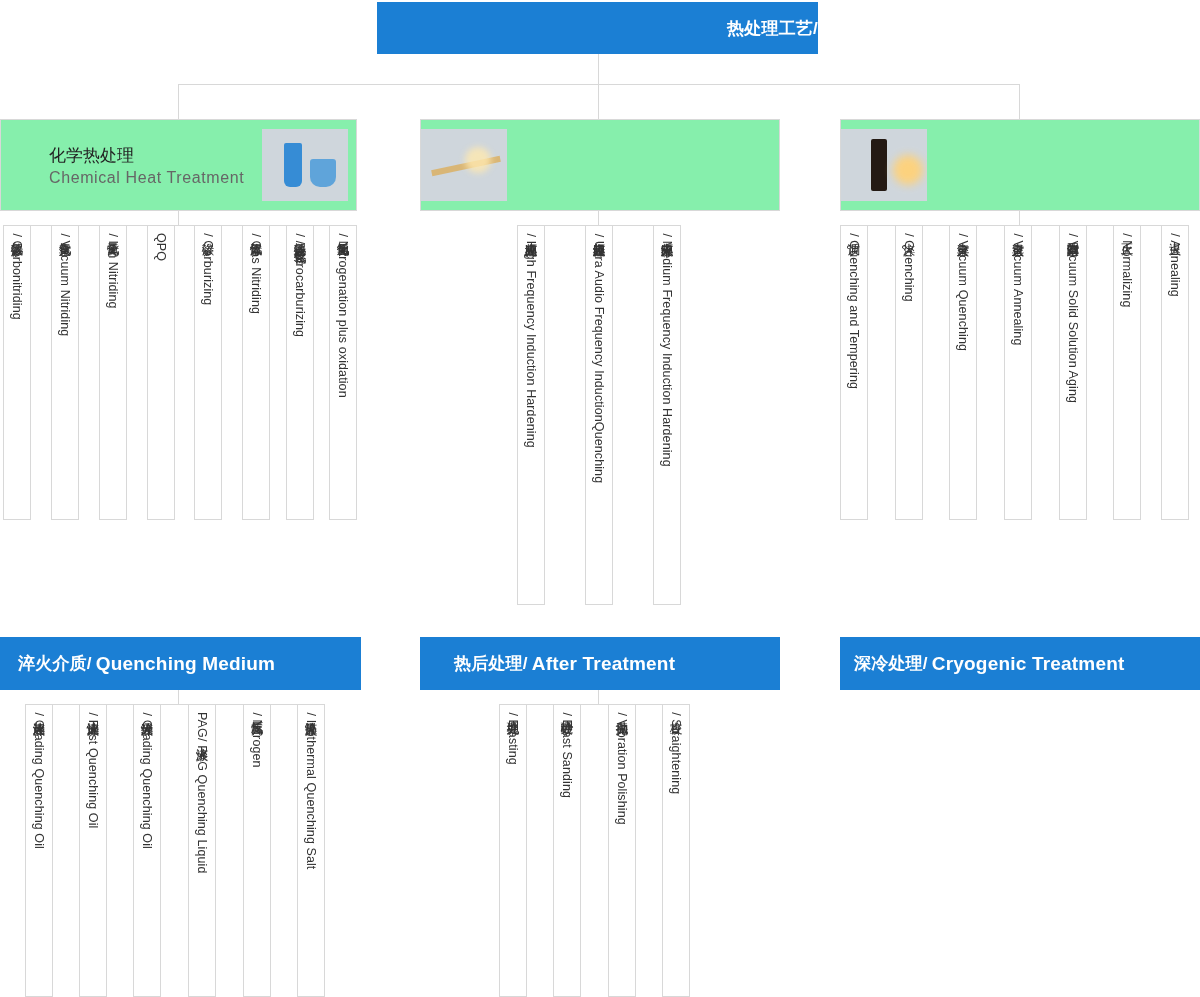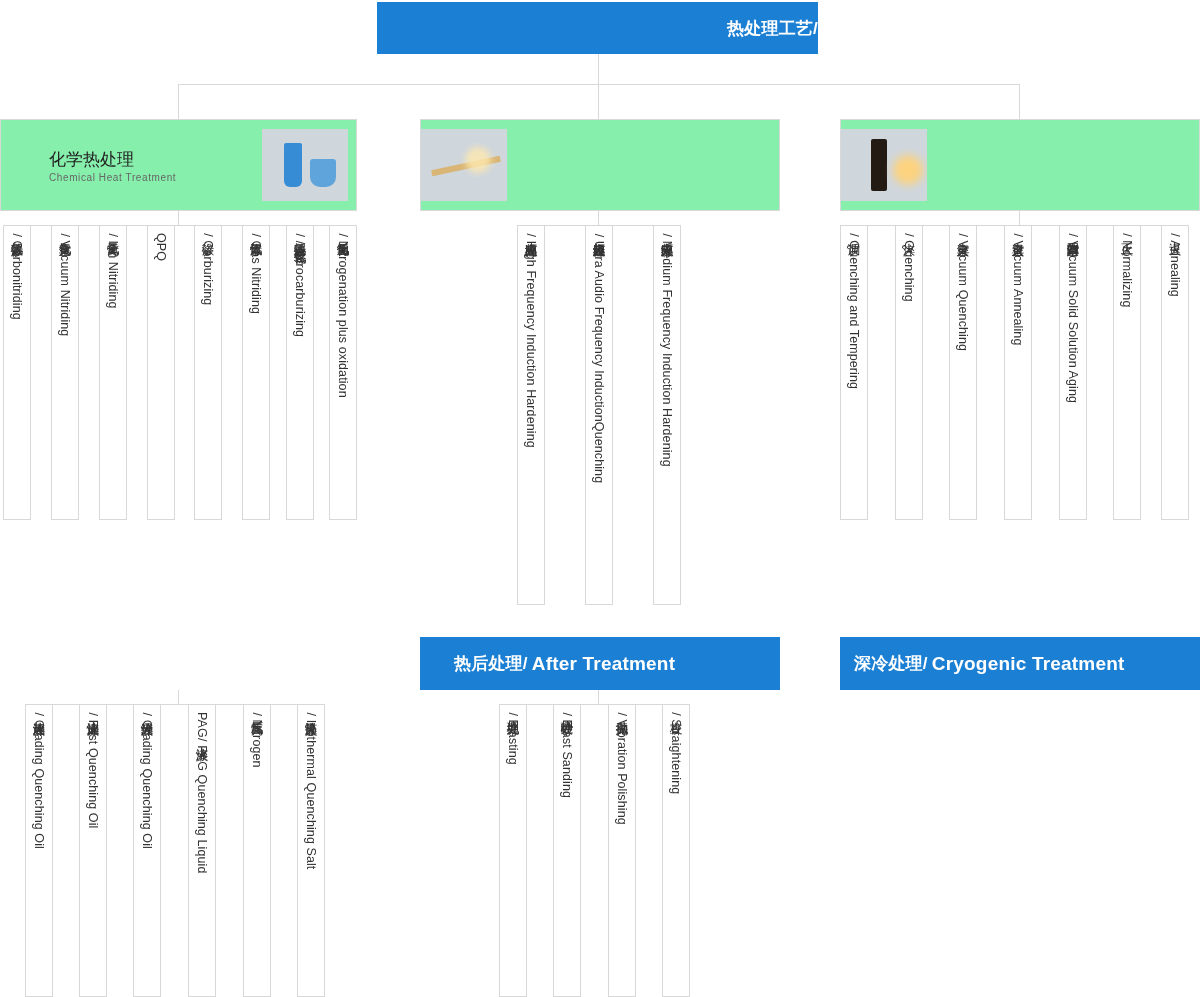--- a/index.html
+++ b/index.html
@@ -37,21 +37,21 @@
     position: absolute;
     border: 1px solid #d8d8d8;
     background: #86efac;
     display: flex;
     align-items: center;
     justify-content: space-between;
     padding: 0 8px 0 0;
   }
   .cat .txt { padding-left: 48px; }
   .cat .txt .cn { font-size: 17px; color: #222; line-height: 1.5; }
-  .cat .txt .en { font-size: 10px; color: #666; letter-spacing: .6px; }
+  .cat .txt .en { font-size: 16px; color: #666; letter-spacing: .6px; }
   .cat .thumb {
     width: 86px; height: 72px;
     background: #cfd6dc;
     flex: 0 0 auto;
     overflow: hidden;
     position: relative;
   }
   .thumb-chem { background: linear-gradient(160deg,#e8eef2 0%,#cfdbe4 45%,#9fbfd6 100%); }
   .thumb-chem::before {
     content:""; position:absolute; left:22px; top:14px; width:18px; height:44px;
@@ -192,20 +192,24 @@
   <div class="leaf" style="left:1059px; top:225px; width:28px; height:295px;">
     <span>真空固溶时效/ Vacuum Solid Solution Aging</span>
     </div>
   <div class="leaf" style="left:1113px; top:225px; width:28px; height:295px;">
     <span>正火/ Normalizing</span>
     </div>
   <div class="leaf" style="left:1161px; top:225px; width:28px; height:295px;">
     <span>退火/ Annealing</span>
     </div>
 
+  <div class="bluebar" style="left:0px; top:637px; width:361px; height:53px; padding-left:18px; gap:4px;">
+    <span class="cn">淬火介质/</span>
+    <span class="en">Quenching Medium</span>
+  </div>
 
   <div class="bluebar" style="left:420px; top:637px; width:360px; height:53px; padding-left:34px; gap:4px;">
     <span class="cn">热后处理/</span>
     <span class="en">After Treatment</span>
   </div>
 
   <div class="bluebar" style="left:840px; top:637px; width:360px; height:53px; padding-left:14px; gap:4px;">
     <span class="cn">深冷处理/</span>
     <span class="en">Cryogenic Treatment</span>
   </div>

